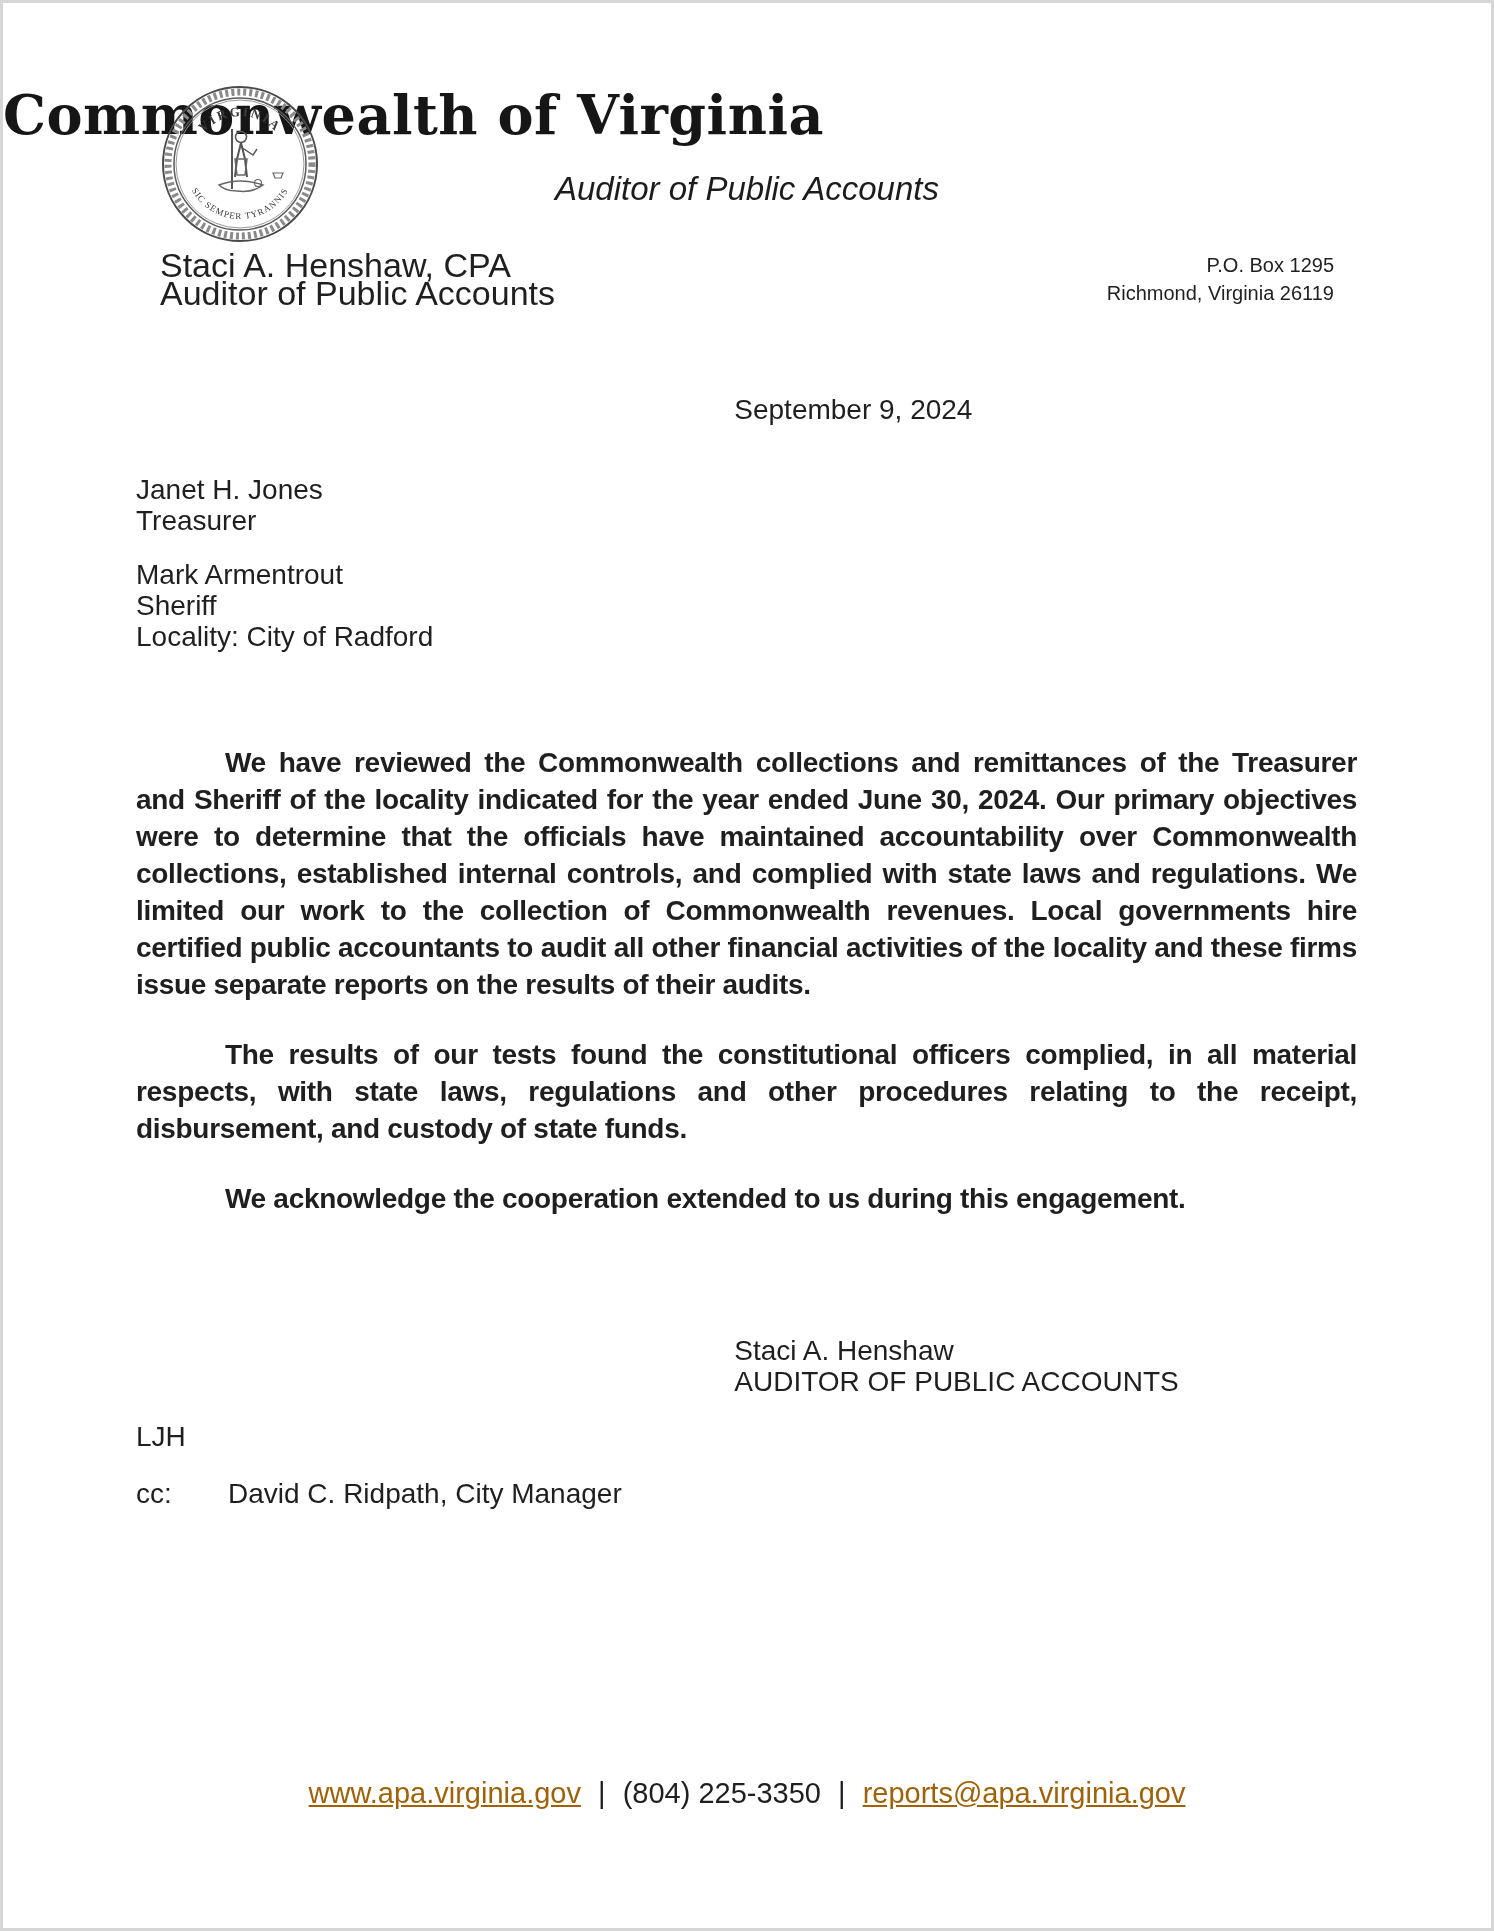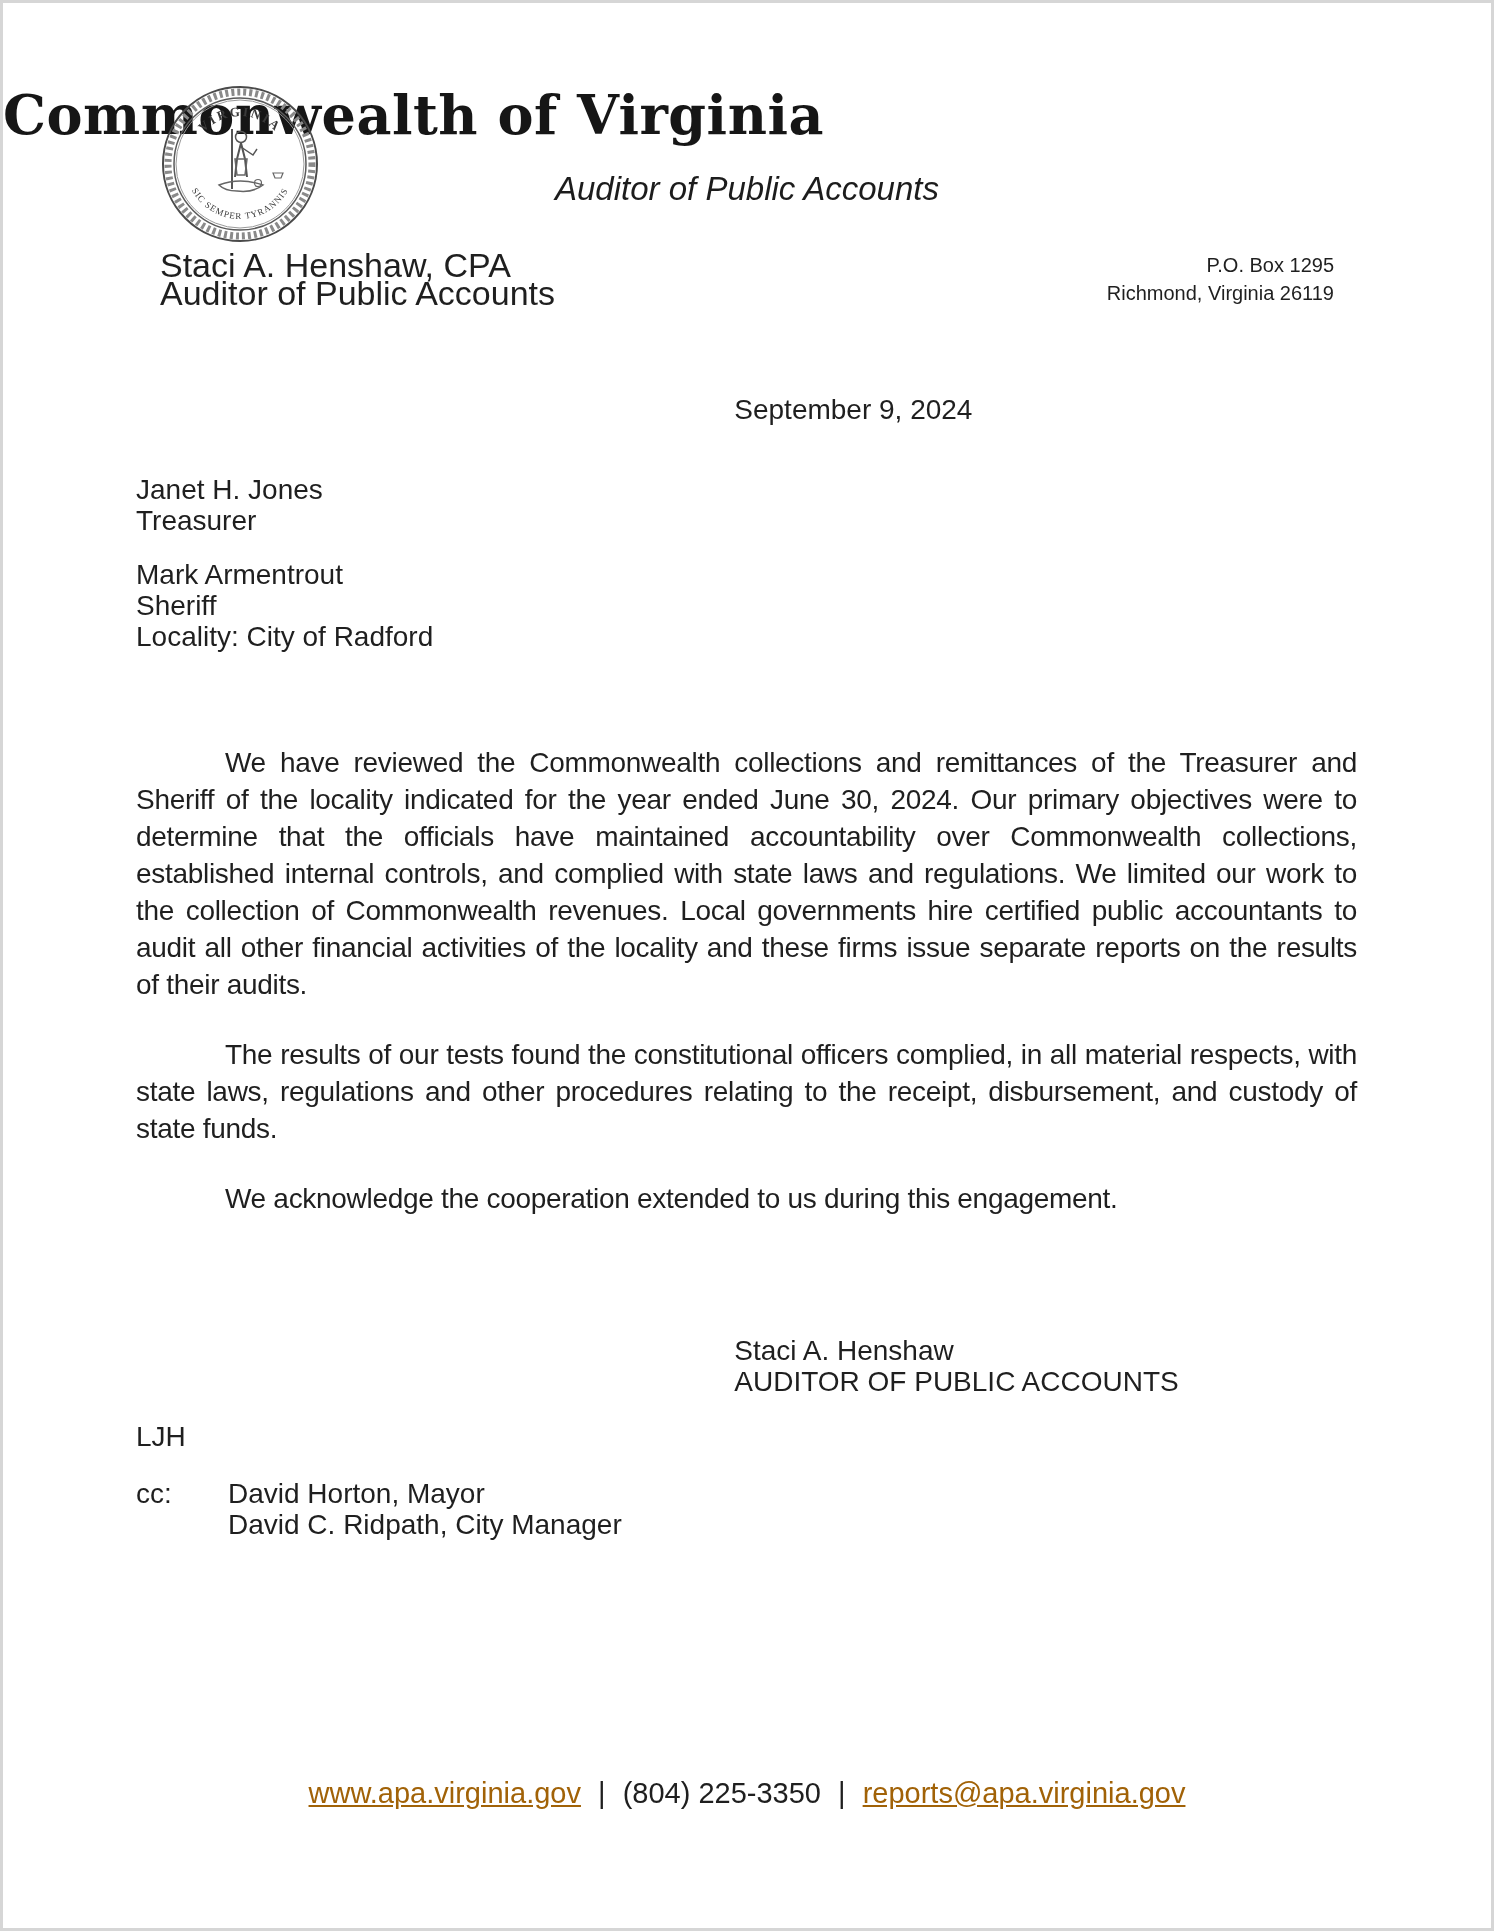--- a/index.html
+++ b/index.html
@@ -48,20 +48,21 @@
   .date-line { margin-top:78px; padding-left:49%; }
   .recipient { line-height:31px; }
   .recipient.first { margin-top:46px; }
   .recipient.second { margin-top:23px; }
   .locality { line-height:31px; }
   .para {
     text-align:justify;
     text-indent:89px;
     letter-spacing:-0.3px;
     margin:0;
+    font-weight:bold;
   }
   .para.p1 { margin-top:92px; }
   .para.p2 { margin-top:33px; }
   .para.p3 { margin-top:33px; }
   .signature { margin-top:118px; padding-left:49%; line-height:31px; }
   .initials { margin-top:24px; line-height:31px; }
   .cc-block { margin-top:26px; display:flex; line-height:31px; }
   .cc-label { width:92px; flex:none; }
 
   
@@ -150,21 +151,20 @@
     <div class="signature">
       <div>Staci A. Henshaw</div>
       <div>AUDITOR OF PUBLIC ACCOUNTS</div>
     </div>
 
     <div class="initials">LJH</div>
 
     <div class="cc-block">
       <div class="cc-label">cc:</div>
       <div>
-        <div>David Horton, Mayor</div>
         <div>David C. Ridpath, City Manager</div>
       </div>
     </div>
   </div>
 
   <div class="footer">
     <span class="link">www.apa.virginia.gov</span>
     <span class="sep">|</span>
     <span>(804) 225-3350</span>
     <span class="sep">|</span>

